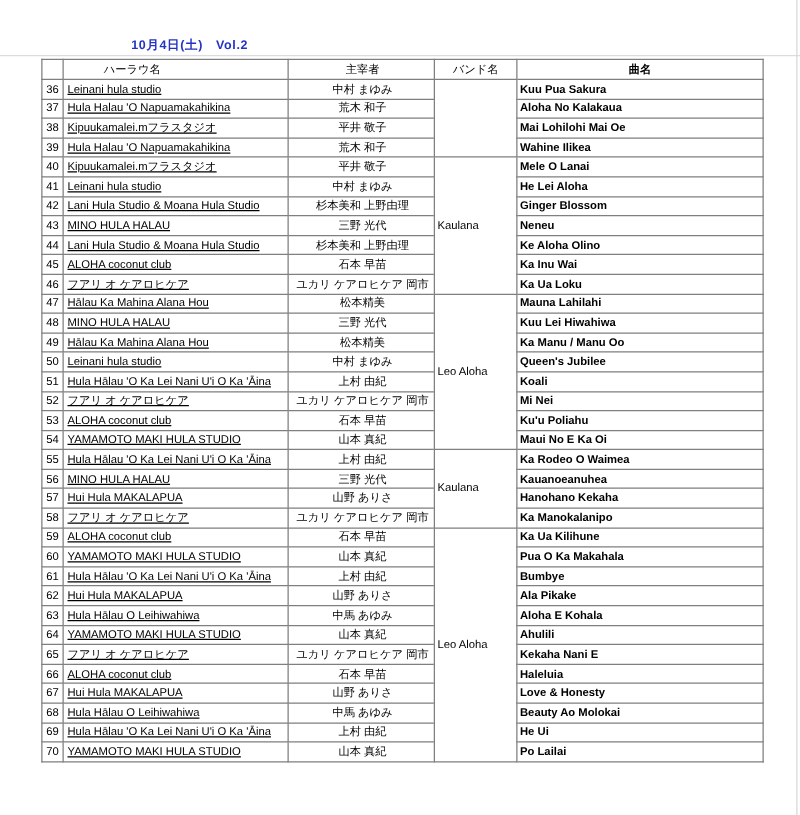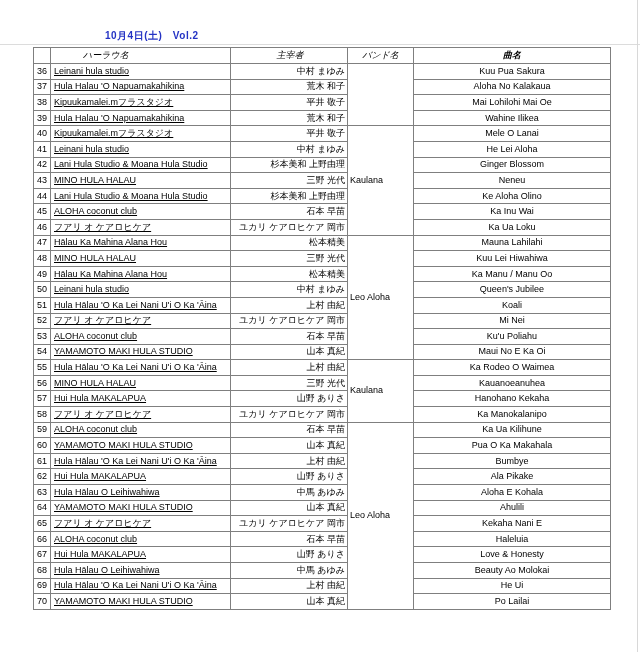--- a/index.html
+++ b/index.html
@@ -29,37 +29,37 @@
     width:577px; table-layout:fixed; border-collapse:collapse;
     border:1px solid #555;
   }
   .sched th, .sched td {
     border:1px solid #7f7f7f;
     height:14.6px; line-height:13px;
     font-size:9px; color:#000;
     padding:0 2px; overflow:hidden; white-space:nowrap;
     font-weight:normal;
   }
-  .sched thead th { height:15px;font-style:italic; }
+  .sched thead th { height:15px; }
   col.c-no   { width:17px;  }
   col.c-halau{ width:180px; }
   col.c-org  { width:117px; }
   col.c-band { width:66px;  }
   col.c-song { width:197px; }
 
   th.h-halau { text-align:left; padding-left:32px; }
   th.h-org   { text-align:center; padding-left:4px; }
   th.h-band  { }
   th.h-song  { text-align:center; font-weight:bold; }
 
   td.no    { text-align:right; padding-right:3px; }
   td.halau { text-align:left;  padding-left:3px;text-decoration:underline; }
-  td.org   { text-align:right;  padding-left:4px; }
+  td.org   { text-align:center;  padding-left:4px; }
   td.band  { }
-  td.song  { text-align:center; font-weight:normal; }
+  td.song  { text-align:left; font-weight:bold; }
 </style>
 </head>
 <body>
 
 <div class="page">
 
   <div class="title">10月4日(土)　Vol.2</div>
 
   <div class="title-rule"></div>
 

